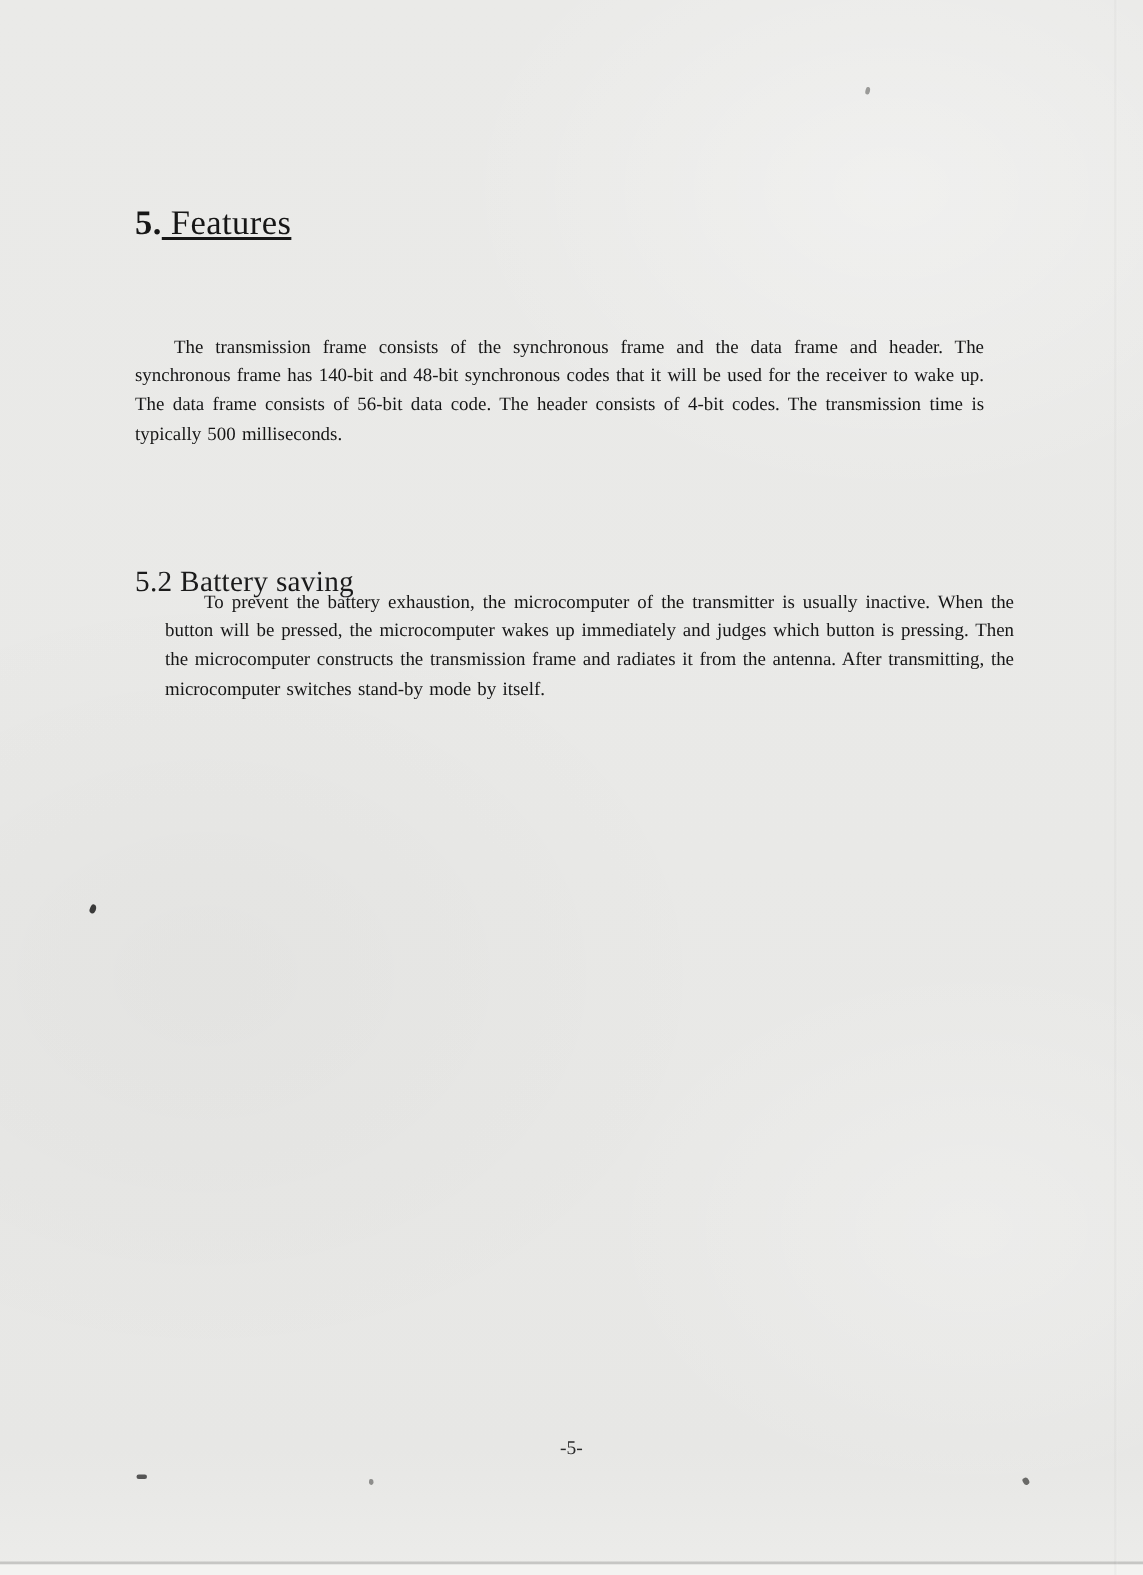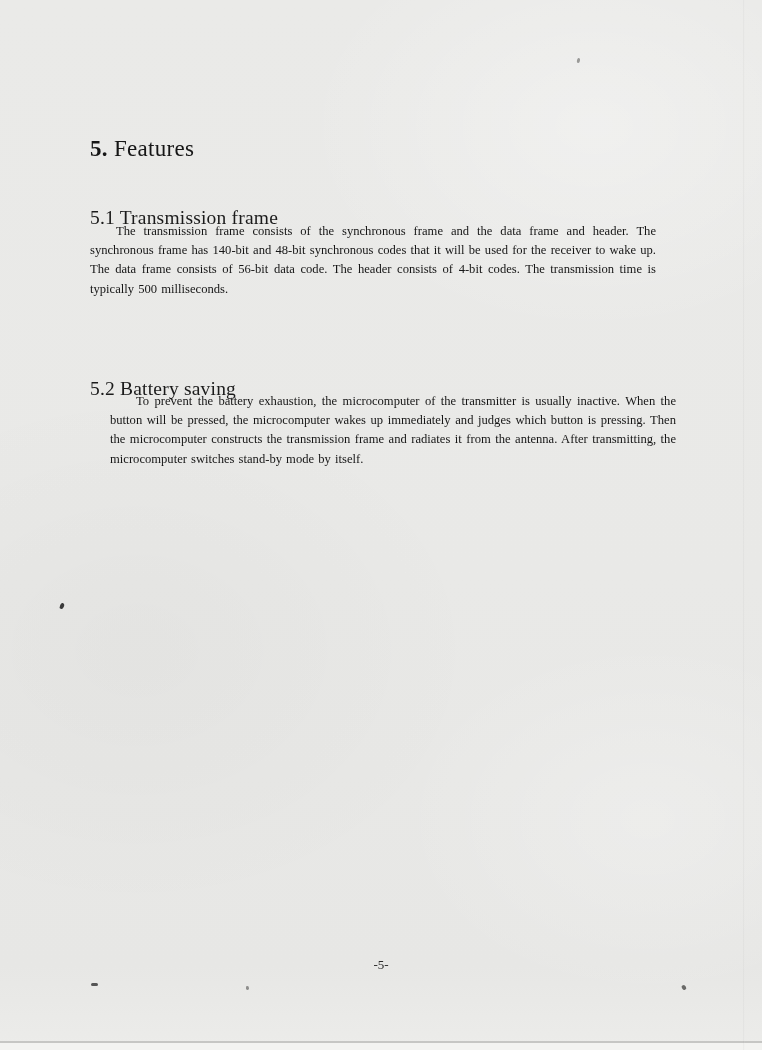--- a/index.html
+++ b/index.html
@@ -25,21 +25,21 @@
   
   .doc-title {
     position: absolute;
     left: 90px;
     top: 121px;
     font-size: 23px;
     letter-spacing: 0.3px;
     color: #161616;
   }
   .doc-title .title-number { font-weight: bold; }
-  .doc-title .title-text { font-weight: normal; }
+  .doc-title .title-text { font-weight: normal; text-decoration: underline; }
 
   .section-heading {
     position: absolute;
     left: 90px;
     font-size: 19.5px;
     font-weight: normal;
     letter-spacing: 0.2px;
     color: #1b1b1b;
   }
   .heading-1 { top: 191px; }
@@ -110,21 +110,20 @@
 </style>
 </head>
 <body>
 
 <div class="scan-page">
 
   <h1 class="doc-title">
     <span class="title-number">5.</span><span class="title-text"> Features</span>
   </h1>
 
-  <h2 class="section-heading heading-1">5.1 Transmission frame</h2>
 
   <div class="body-block block-1">
     <p>The transmission frame consists of the synchronous frame and the data frame and header. The synchronous frame has 140-bit and 48-bit synchronous codes that it will be used for the receiver to wake up. The data frame consists of 56-bit data code. The header consists of 4-bit codes. The transmission time is typically 500 milliseconds.</p>
   </div>
 
   <h2 class="section-heading heading-2">5.2 Battery saving</h2>
 
   <div class="body-block block-2">
     <p>To prevent the battery exhaustion, the microcomputer of the transmitter is usually inactive. When the button will be pressed, the microcomputer wakes up immediately and judges which button is pressing. Then the microcomputer constructs the transmission frame and radiates it from the antenna. After transmitting, the microcomputer switches stand-by mode by itself.</p>
   </div>

